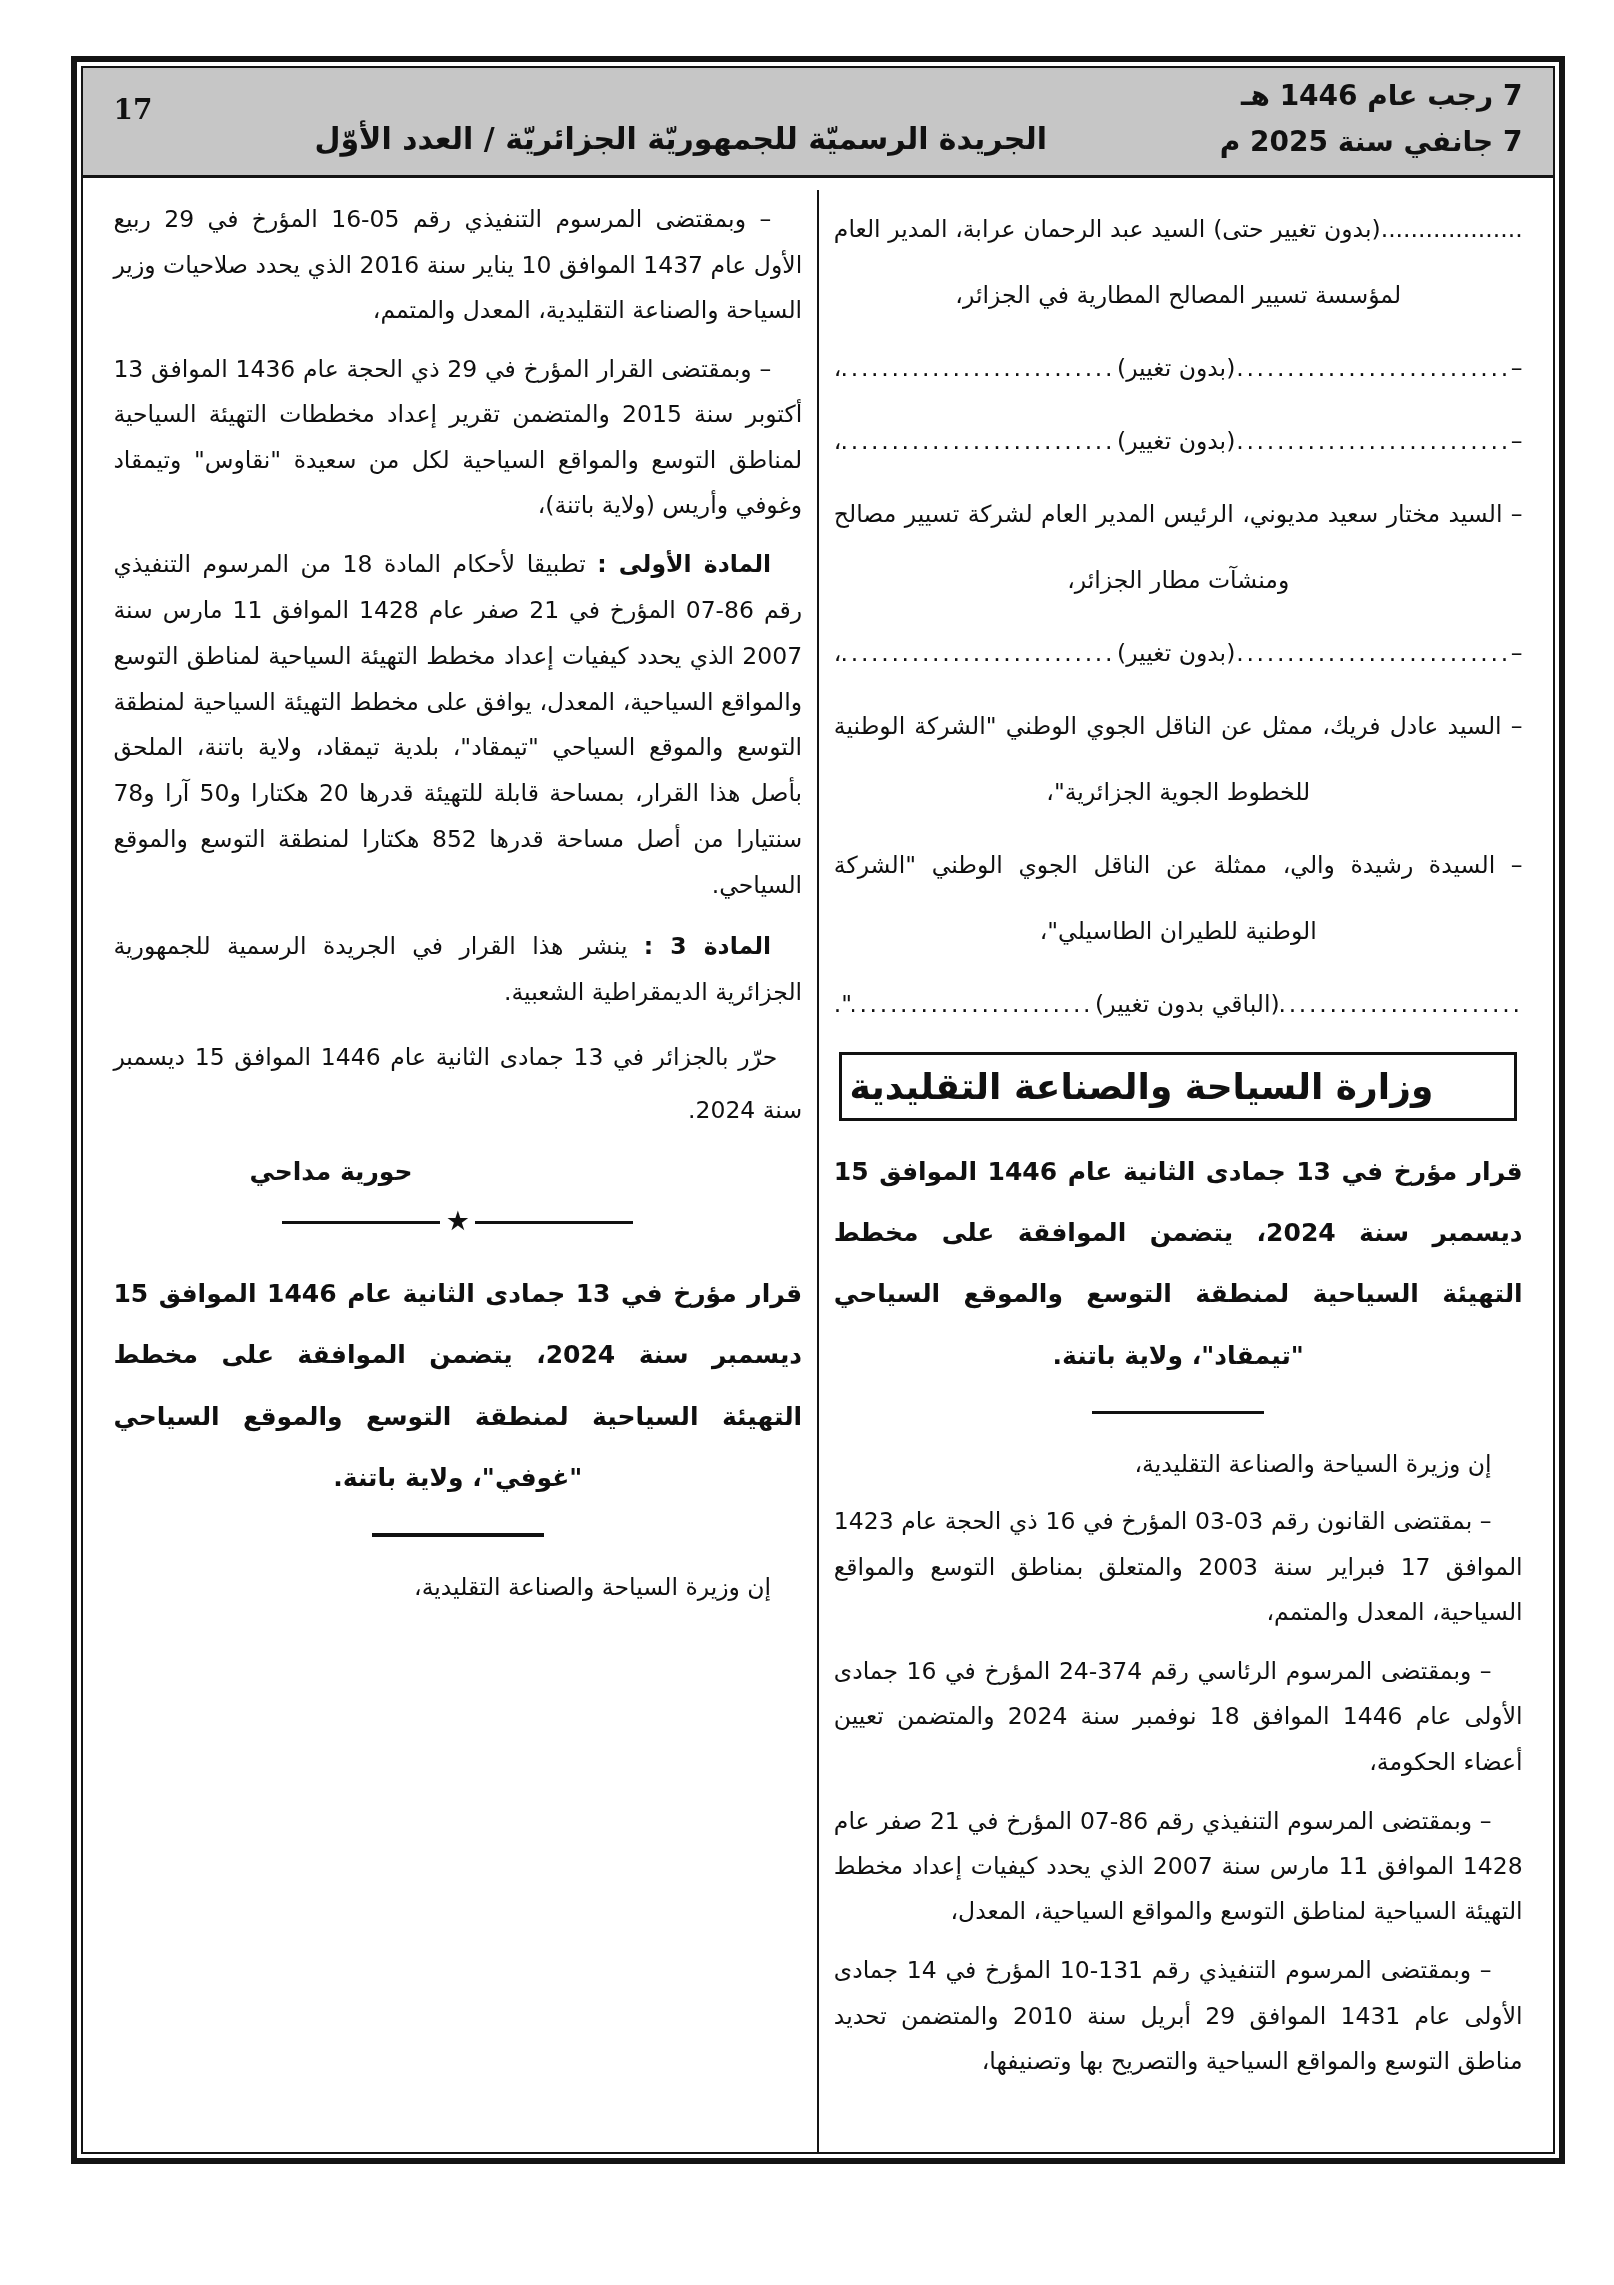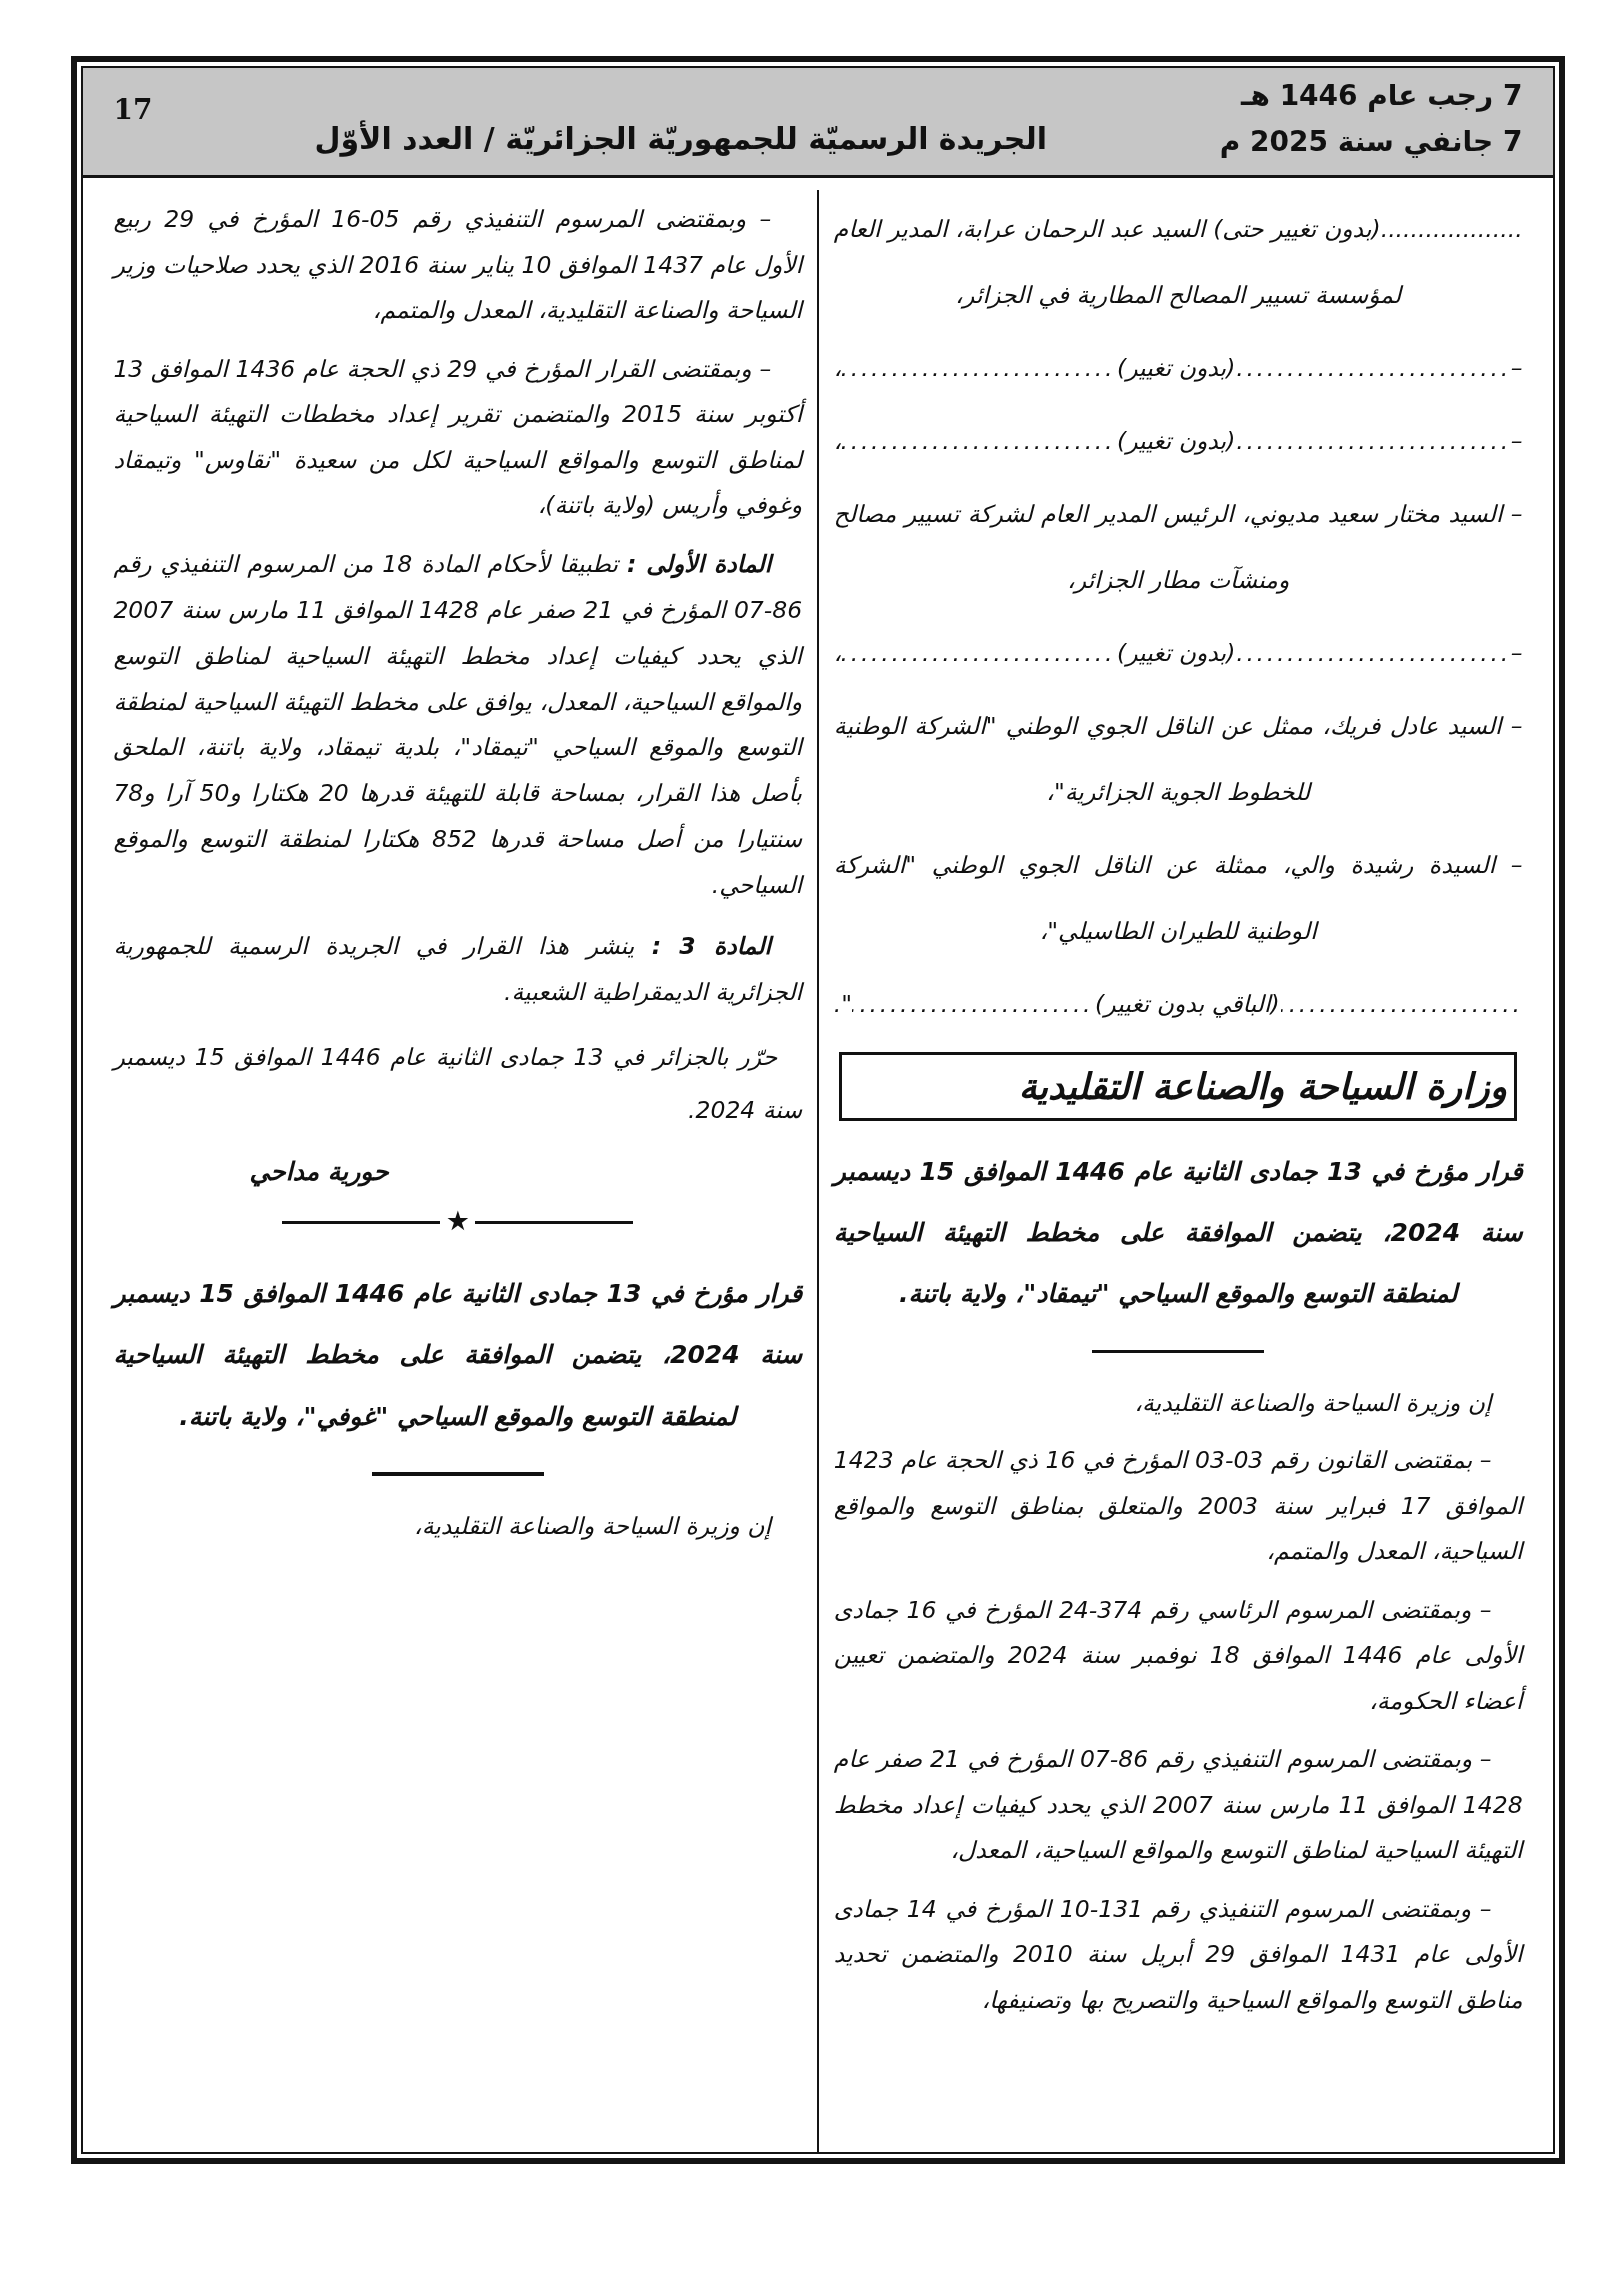--- a/index.html
+++ b/index.html
@@ -21,35 +21,35 @@
     height:110px;flex:0 0 auto;display:flex;align-items:center;
     padding:0 31px;box-sizing:border-box;
   }
   .m-dates{text-align:right;font-weight:700;font-size:28px;line-height:1.65;white-space:nowrap;margin-top:-3.6px;margin-left:44px;}
   .m-title{flex:1;text-align:center;font-weight:700;font-size:30px;padding:0 18px;margin-top:34px;}
   .m-pagenum{font-family:"DejaVu Serif", serif;font-size:28px;font-weight:700;width:72px;text-align:left;margin-top:-23.5px;}
   
   .columns{
     flex:1;display:flex;direction:rtl;padding:12.7px 16.3px 0;box-sizing:border-box;overflow:hidden;
   }
-  .col{width:50%;padding:7.2px 14.5px 0;box-sizing:border-box;overflow:hidden;font-style:italic;}
+  .col{width:50%;padding:7.2px 14.5px 0;box-sizing:border-box;overflow:hidden;}
   .divider{flex:0 0 2.7px;width:2.7px;background:#141414;}
   
   p{margin:0;direction:rtl;font-size:23.5px;text-align:justify;color:#101010;}
   .member-section p{line-height:2.8;margin-bottom:7.2px;}
   .cont{text-align:justify;text-align-last:center;}
   .member{text-align:justify;text-align-last:center;}
   .dotline{display:flex;align-items:baseline;direction:rtl;}
   .dotline .lead{flex:0 0 auto;}
   .dotline .label{flex:0 0 auto;padding:0 1.8px;}
   .dotline .tail{flex:0 0 auto;}
   .leader{flex:1 1 0;min-width:0;overflow:hidden;white-space:nowrap;letter-spacing:2.7px;}
   .ministry-box{
     border:3.6px solid #111;margin:14.5px 5.4px 20px;padding:11px 7.2px;
-    text-align:right;font-weight:700;font-size:36px;direction:rtl;
+    text-align:left;font-weight:700;font-size:36px;direction:rtl;
   }
   .decree-title{
     font-weight:700;font-size:25px;line-height:2.45;
     text-align:justify;text-align-last:center;margin:3.6px 0 1.8px;
   }
   .rule-short{width:172px;height:3.6px;background:#111;margin:25px auto 27px;}
   .intro{text-align:right;text-indent:31px;line-height:2.0;margin-bottom:11px;}
   .visa{line-height:1.93;margin-bottom:13.6px;text-indent:31px;}
   .decides{font-weight:700;font-size:25px;text-align:center;line-height:1.6;margin:12.7px 0 22px;}
   .article{line-height:1.95;margin-bottom:15.4px;text-indent:31px;}

